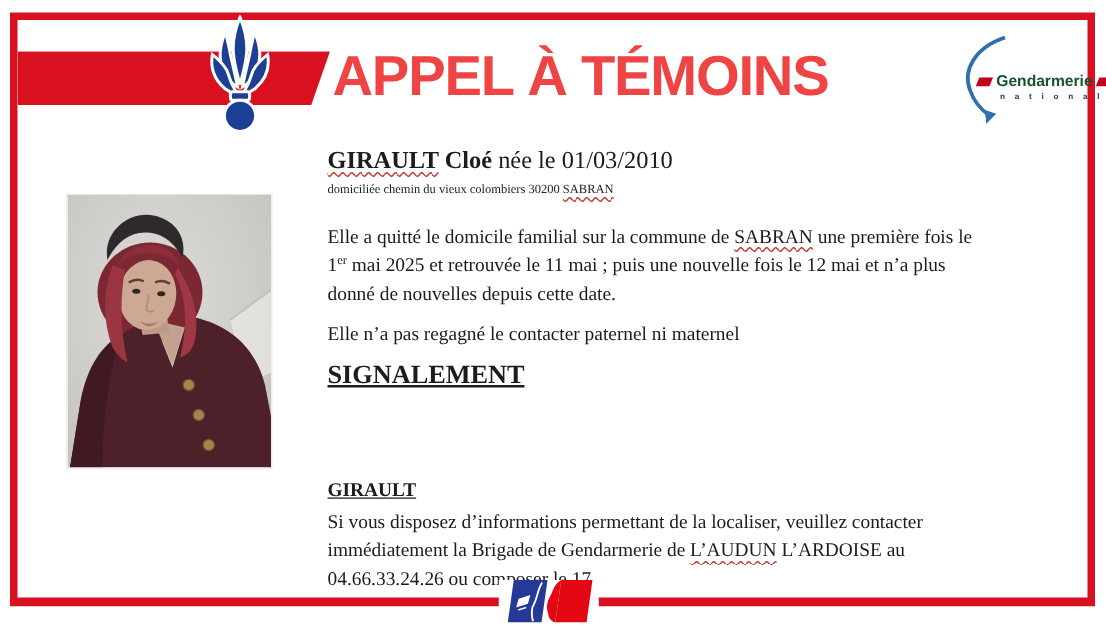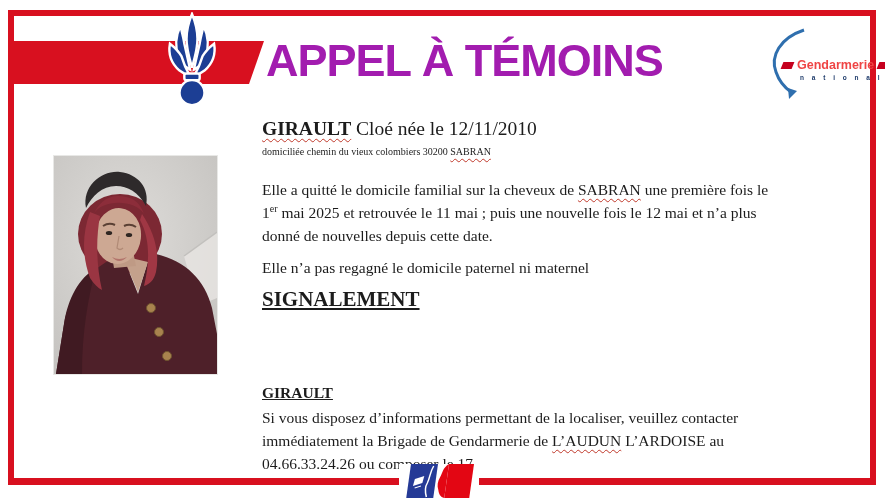--- a/index.html
+++ b/index.html
@@ -6,35 +6,35 @@
   .page{position:relative;width:885px;height:500px;background:#fff;overflow:hidden;
         font-family:"Liberation Serif", serif;color:#1c1c1c;}
   
   .frame{position:absolute;left:8px;top:10px;width:868px;height:475px;
          border:6px solid #d8101f;box-sizing:border-box;border-bottom-width:7px;}
   
   .banner-bar{position:absolute;left:14px;top:41px;width:250px;height:43px;background:#d8101f;
               clip-path:polygon(0 0,100% 0,calc(100% - 15px) 100%,0 100%);}
   .flame-wrap{position:absolute;left:160px;top:12px;width:64px;height:96px;}
   .title{position:absolute;left:266px;top:36px;font-family:"Liberation Sans",sans-serif;
-         font-weight:800;font-size:45px;line-height:50px;letter-spacing:-1px;color:#a21caf;white-space:nowrap;}
+         font-weight:800;font-size:45px;line-height:50px;letter-spacing:-1px;color:#ef4444;white-space:nowrap;}
   
   .gn-logo{position:absolute;left:748px;top:26px;width:120px;height:80px;font-family:"Liberation Sans",sans-serif;}
   .gn-swoosh{position:absolute;left:0;top:0;width:70px;height:80px;}
   .gn-text{position:absolute;left:34px;top:32px;display:flex;align-items:center;gap:4px;}
   .gn-flag{width:11px;height:7px;background:#c5001e;transform:skewX(-22deg);}
-  .gn-name{font-size:12.5px;font-weight:700;color:#ef4444;white-space:nowrap;}
+  .gn-name{font-size:12.5px;font-weight:700;color:#14532d;white-space:nowrap;}
   .gn-sub{position:absolute;left:52px;top:48px;font-size:6.5px;font-weight:700;letter-spacing:3px;
           color:#1d3a6a;white-space:nowrap;}
   
   .photo{position:absolute;left:54px;top:156px;width:163px;height:218px;outline:1px solid #e8e8e6;}
   
   .col{position:absolute;left:262px;width:535px;}
   .t-name{top:118px;font-size:19.5px;}
-  .t-name .bold{font-weight:400;}
+  .t-name .bold{font-weight:700;}
   .t-addr{top:146px;font-size:10px;}
   .para{font-size:15.5px;line-height:23px;}
   .t-p1{top:178px;width:525px;}
   .t-p2{top:256px;}
   .t-sigh{top:287px;font-size:21px;font-weight:700;text-decoration:underline;}
   .t-sigp{top:310px;width:525px;word-spacing:4px;}
   .t-conh{top:384px;font-size:15.5px;font-weight:700;text-decoration:underline;}
   .t-conp{top:406px;width:525px;}
   .sp{text-decoration-line:underline;text-decoration-style:wavy;text-decoration-color:#c0392b;
       text-decoration-thickness:1px;text-underline-offset:3px;}
@@ -120,32 +120,32 @@
 
       <g fill="#a8834e" stroke="#6f5430" stroke-width="1">
         <circle cx="97" cy="152" r="4.5"></circle>
         <circle cx="105" cy="176" r="4.5"></circle>
         <circle cx="113" cy="200" r="4.5"></circle>
       </g>
     </svg>
   </div>
 
   <div class="col t-name">
-    <span class="bold sp">GIRAULT</span><span class="bold"> Cloé</span><span> née le 12/11/2010</span>
+    <span class="bold sp">GIRAULT</span><span class="bold"> Cloé</span><span> née le 01/03/2010</span>
   </div>
 
   <div class="col t-addr">
     <span>domiciliée chemin du vieux colombiers 30200 </span><span class="sp">SABRAN</span>
   </div>
 
   <div class="col para t-p1">
-    <span>Elle a quitté le domicile familial sur la cheveux de </span><span class="sp">SABRAN</span><span> une première fois le 1</span><sup>er</sup><span> mai 2025 et retrouvée le 11 mai ; puis une nouvelle fois le 12 mai et n’a plus donné de nouvelles depuis cette date.</span>
+    <span>Elle a quitté le domicile familial sur la commune de </span><span class="sp">SABRAN</span><span> une première fois le 1</span><sup>er</sup><span> mai 2025 et retrouvée le 11 mai ; puis une nouvelle fois le 12 mai et n’a plus donné de nouvelles depuis cette date.</span>
   </div>
 
-  <div class="col para t-p2">Elle n’a pas regagné le domicile paternel ni maternel</div>
+  <div class="col para t-p2">Elle n’a pas regagné le contacter paternel ni maternel</div>
 
   <div class="col t-sigh">SIGNALEMENT</div>
 
   <div class="col t-conh">GIRAULT</div>
   <div class="col para t-conp">
     <span>Si vous disposez d’informations permettant de la localiser, veuillez contacter immédiatement la Brigade de Gendarmerie de </span><span class="sp">L’AUDUN</span><span> L’ARDOISE au 04.66.33.24.26 ou composer le 17</span>
   </div>
 
   <div class="marianne">
     <svg width="72" height="34" viewBox="0 0 72 34">

